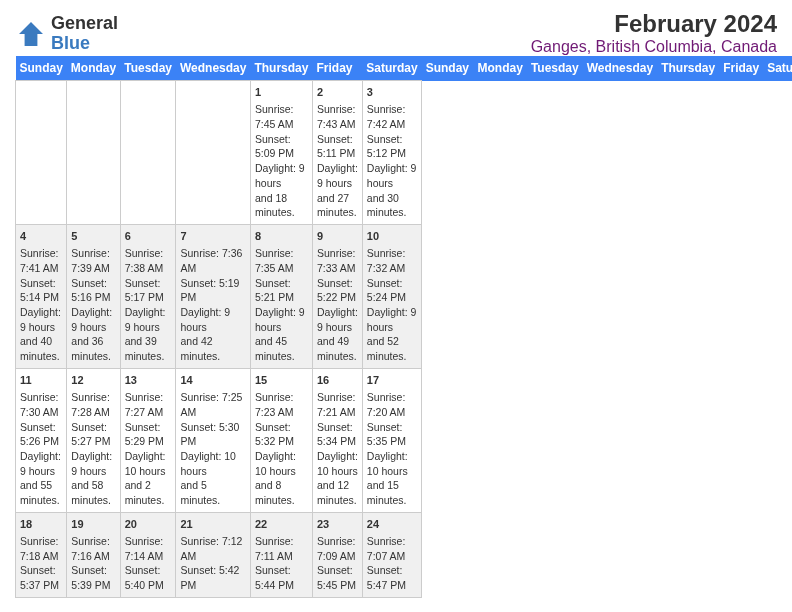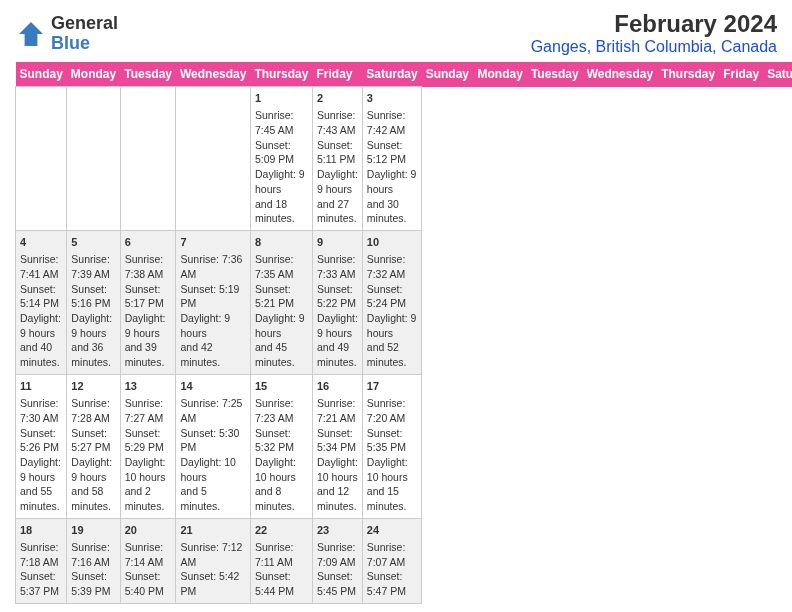--- a/index.html
+++ b/index.html
@@ -7,21 +7,20 @@
       font-family: Arial, sans-serif;
       background: #fff;
       width: 792px;
       min-height: 612px;
       padding: 10px 15px;
     }
     .header-area {
       display: flex;
       align-items: flex-start;
       justify-content: space-between;
-      margin-bottom: 6px;
     }
     .logo {
       display: flex;
       align-items: center;
       margin-top: 4px;
     }
     .logo-text {
       font-size: 18px;
       font-weight: bold;
       color: #333;
@@ -38,28 +37,28 @@
     .title-area {
       text-align: right;
     }
     .main-title {
       font-size: 24px;
       font-weight: bold;
       color: #333;
     }
     .sub-title {
       font-size: 16px;
-      color: #1d4ed8;
+      color: #701a75;
     }
     table {
       width: 100%;
       border-collapse: collapse;
     }
     th {
-      background-color: #ec4899;
+      background-color: #3b82f6;
       color: #fff;
       font-size: 12px;
       padding: 5px 4px;
       text-align: left;
       font-weight: bold;
     }
     td {
       border: 1px solid #ccc;
       vertical-align: top;
       padding: 4px 4px;

